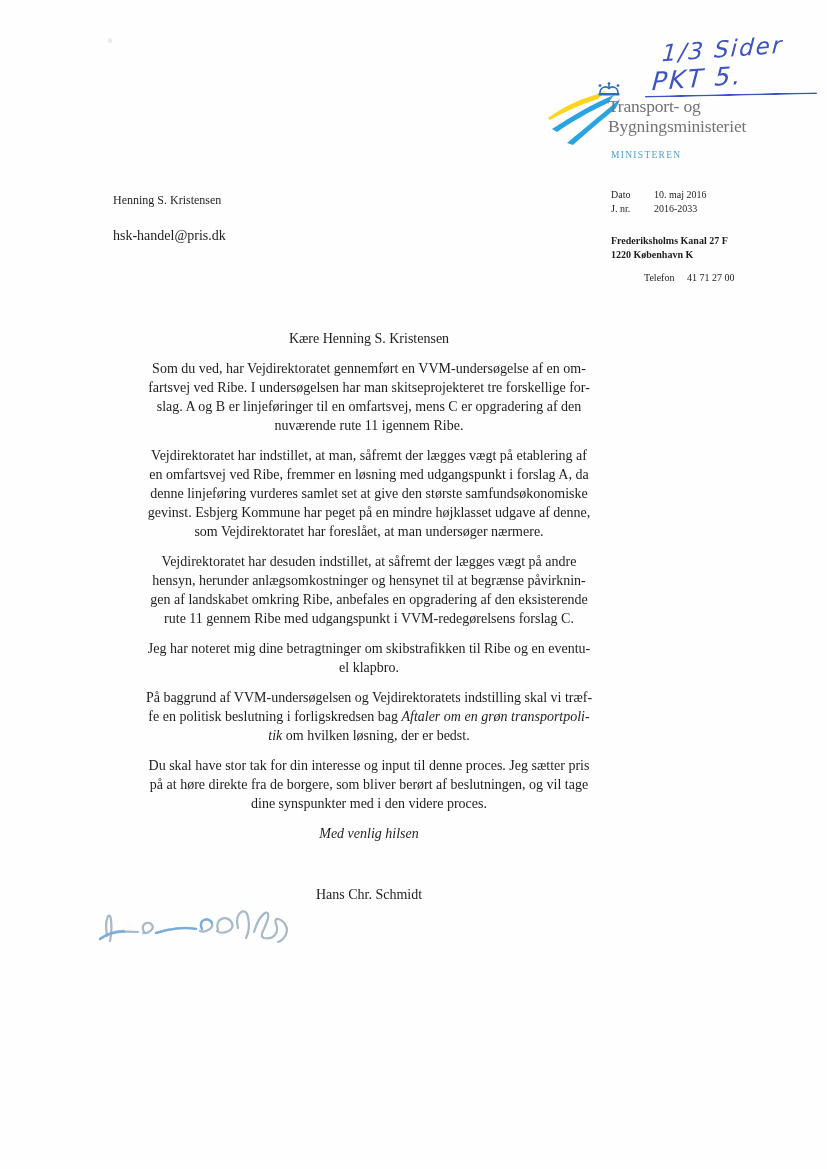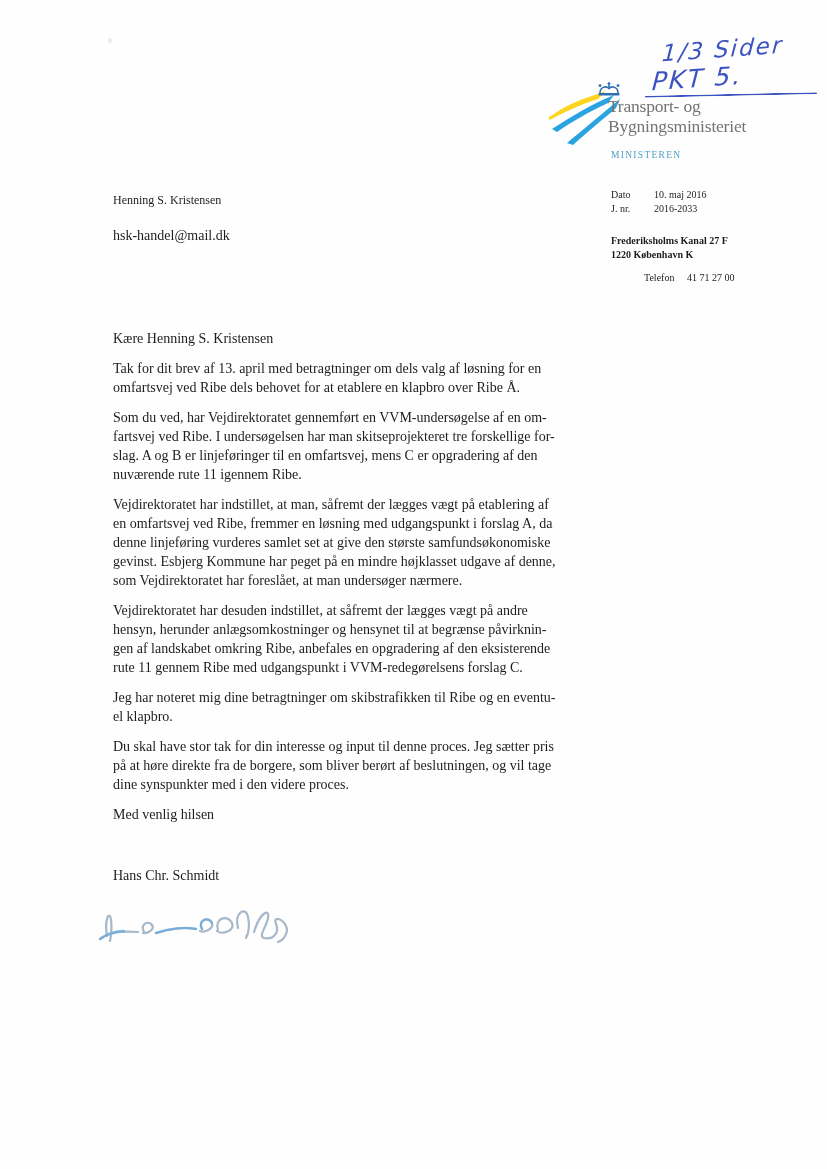--- a/index.html
+++ b/index.html
@@ -35,26 +35,26 @@
   .meta-row .lbl{width:43px;}
   .address-block{position:absolute;left:611px;top:234px;font-size:10px;line-height:14px;white-space:pre-line;font-weight:bold;}
   .phone-block{position:absolute;left:644px;top:272px;font-size:10px;display:flex;}
   .phone-block .lbl{width:43px;}
   
   .recipient-name{position:absolute;left:113px;top:193px;font-size:12px;font-family:Liberation Serif, serif;}
   .recipient-email{position:absolute;left:113px;top:228px;font-size:14px;}
   
   .letter-body{
     position:absolute;left:113px;top:329px;width:512px;
-    font-size:14px;line-height:19px;
+    font-size:14px;line-height:19px;text-align:center;
   }
   .letter-body p{margin:0 0 11px 0;white-space:pre;}
   .letter-body p.wrap{white-space:pre-line;}
   .letter-body em{font-style:italic;}
-  .closing{margin-bottom:0 !important;}
+  .closing{margin-bottom:0 !important;font-style:italic;}
   .signer{margin-top:42px !important;}
   
   .signature-svg{position:absolute;left:98px;top:900px;width:218px;height:52px;}
   
   .speck{position:absolute;left:108px;top:38px;width:4px;height:5px;background:#e9e9e9;border-radius:50%;}
 </style>
 </head>
 <body>
 
 <div class="speck"></div>
@@ -96,41 +96,42 @@
 
 <div class="address-block">Frederiksholms Kanal 27 F
 1220 København K</div>
 
 <div class="phone-block">
     <span class="lbl">Telefon</span>
     <span>41 71 27 00</span>
   </div>
 
 <div class="recipient-name">Henning S. Kristensen</div>
-<div class="recipient-email">hsk-handel@mail.dk</div>
+<div class="recipient-email">hsk-handel@pris.dk</div>
 
 <div class="letter-body">
   <p>Kære Henning S. Kristensen</p>
-  <p>Tak for dit brev af 13. april med betragtninger om dels valg af løsning for en
-omfartsvej ved Ribe dels behovet for at etablere en klapbro over Ribe Å.</p>
   <p>Som du ved, har Vejdirektoratet gennemført en VVM-undersøgelse af en om-
 fartsvej ved Ribe. I undersøgelsen har man skitseprojekteret tre forskellige for-
 slag. A og B er linjeføringer til en omfartsvej, mens C er opgradering af den
 nuværende rute 11 igennem Ribe.</p>
   <p>Vejdirektoratet har indstillet, at man, såfremt der lægges vægt på etablering af
 en omfartsvej ved Ribe, fremmer en løsning med udgangspunkt i forslag A, da
 denne linjeføring vurderes samlet set at give den største samfundsøkonomiske
 gevinst. Esbjerg Kommune har peget på en mindre højklasset udgave af denne,
 som Vejdirektoratet har foreslået, at man undersøger nærmere.</p>
   <p>Vejdirektoratet har desuden indstillet, at såfremt der lægges vægt på andre
 hensyn, herunder anlægsomkostninger og hensynet til at begrænse påvirknin-
 gen af landskabet omkring Ribe, anbefales en opgradering af den eksisterende
 rute 11 gennem Ribe med udgangspunkt i VVM-redegørelsens forslag C.</p>
   <p>Jeg har noteret mig dine betragtninger om skibstrafikken til Ribe og en eventu-
 el klapbro.</p>
+  <p class="wrap"><span>På baggrund af VVM-undersøgelsen og Vejdirektoratets indstilling skal vi træf-
+fe en politisk beslutning i forligskredsen bag </span><em>Aftaler om en grøn transportpoli-
+tik</em><span> om hvilken løsning, der er bedst.</span></p>
   <p>Du skal have stor tak for din interesse og input til denne proces. Jeg sætter pris
 på at høre direkte fra de borgere, som bliver berørt af beslutningen, og vil tage
 dine synspunkter med i den videre proces.</p>
   <p class="closing">Med venlig hilsen</p>
   <p class="signer">Hans Chr. Schmidt</p>
 </div>
 
 <svg class="signature-svg" viewBox="0 0 218 52" aria-hidden="true">
   <g fill="none" stroke="#a6b8c9" stroke-width="2.2" stroke-linecap="round">
     <path d="M9,36 C6,18 12,10 13,20 C14,28 13,36 12,41"></path>

